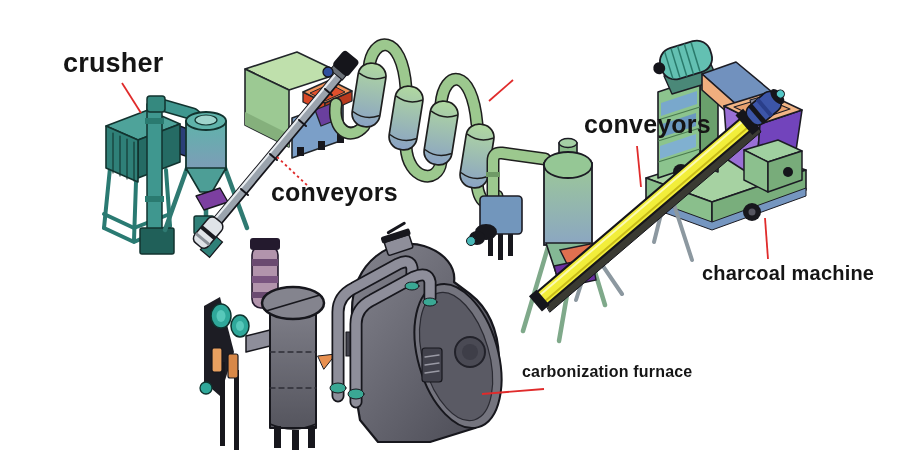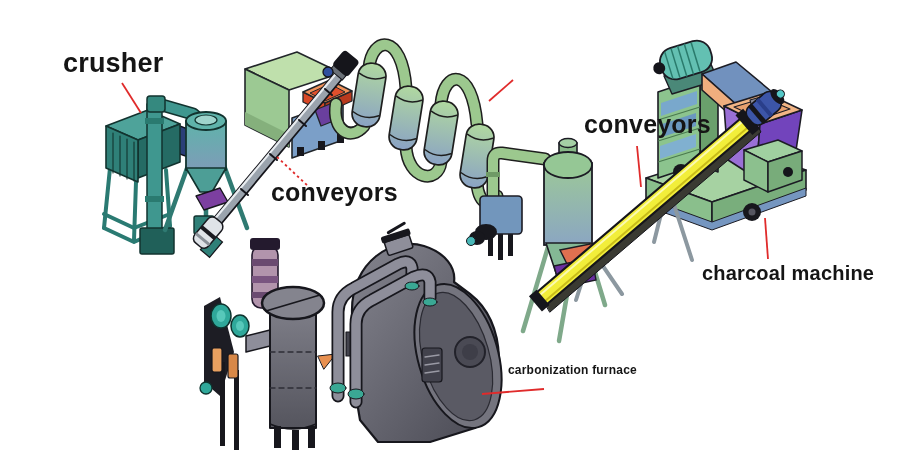--- a/index.html
+++ b/index.html
@@ -10,21 +10,21 @@
   .stage svg{position:absolute;left:0;top:0;}
   .label{
     position:absolute;font-weight:700;color:#151515;line-height:1;
     white-space:nowrap;letter-spacing:0.2px;
   }
   .lbl-crusher            {left:63px;  top:50px;  font-size:27px;}
   .lbl-conveyors-left     {left:271px; top:180px; font-size:25px;}
   .lbl-dryer              {left:487px; top:47px;  font-size:27px;}
   .lbl-conveyors-right    {left:584px; top:112px; font-size:25px;}
   .lbl-charcoal-machine   {left:694px; top:263px; font-size:20px;margin-left:8px;}
-  .lbl-carbonization      {left:508px; top:364px; font-size:12px;}
+  .lbl-carbonization      {left:522px; top:364px; font-size:16px;}
   .leader{stroke:#e02b2b;stroke-width:1.8;fill:none;}
 </style>
 </head>
 <body>
 
 <div class="stage">
 
 <svg width="900" height="450" viewBox="0 0 900 450">
   <defs>
     <linearGradient id="capGrad" x1="0" y1="0" x2="0" y2="1">

